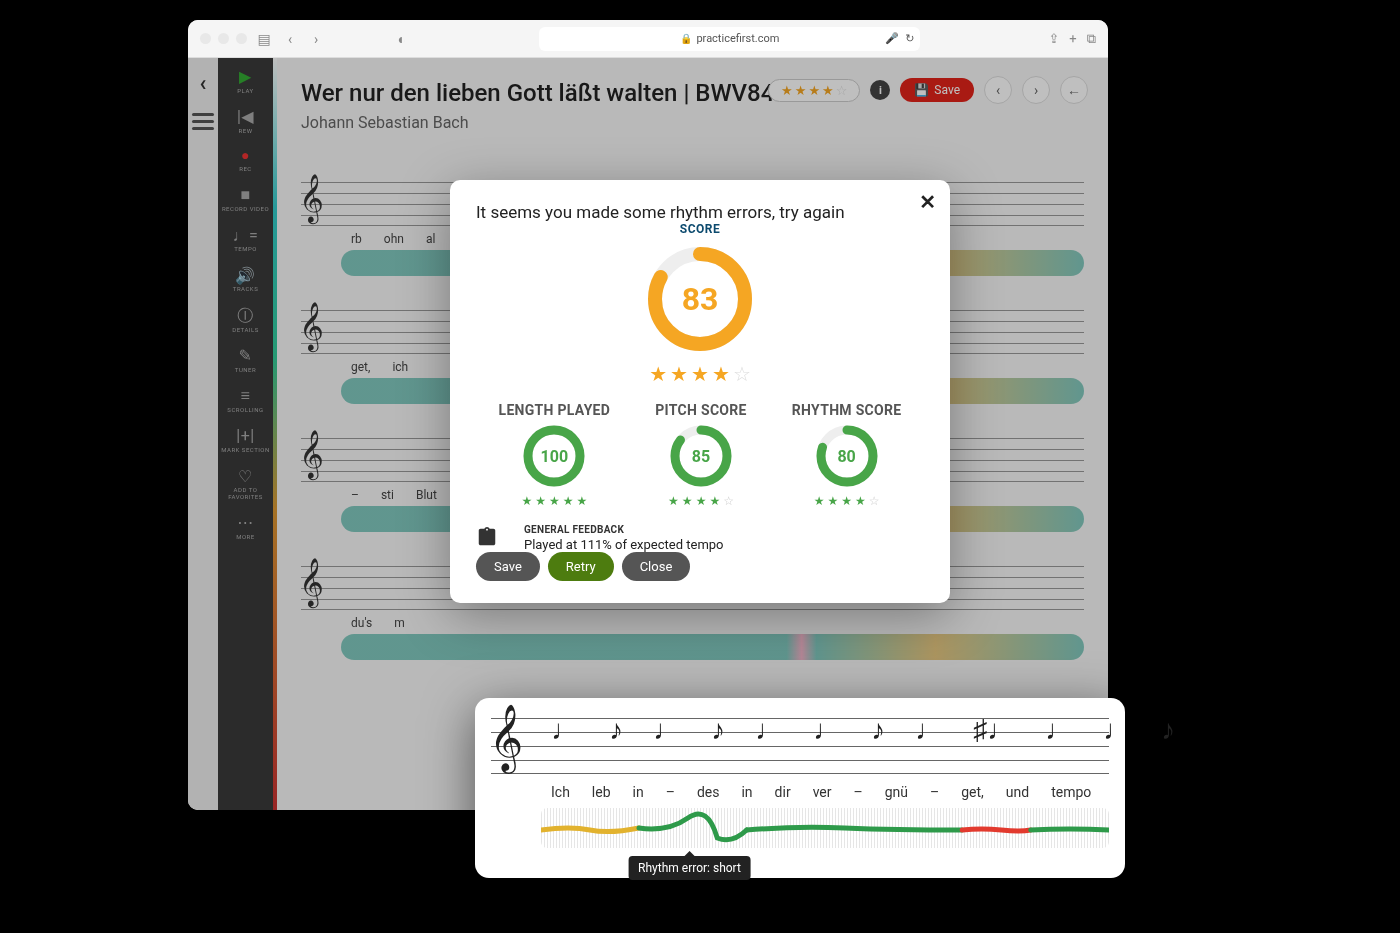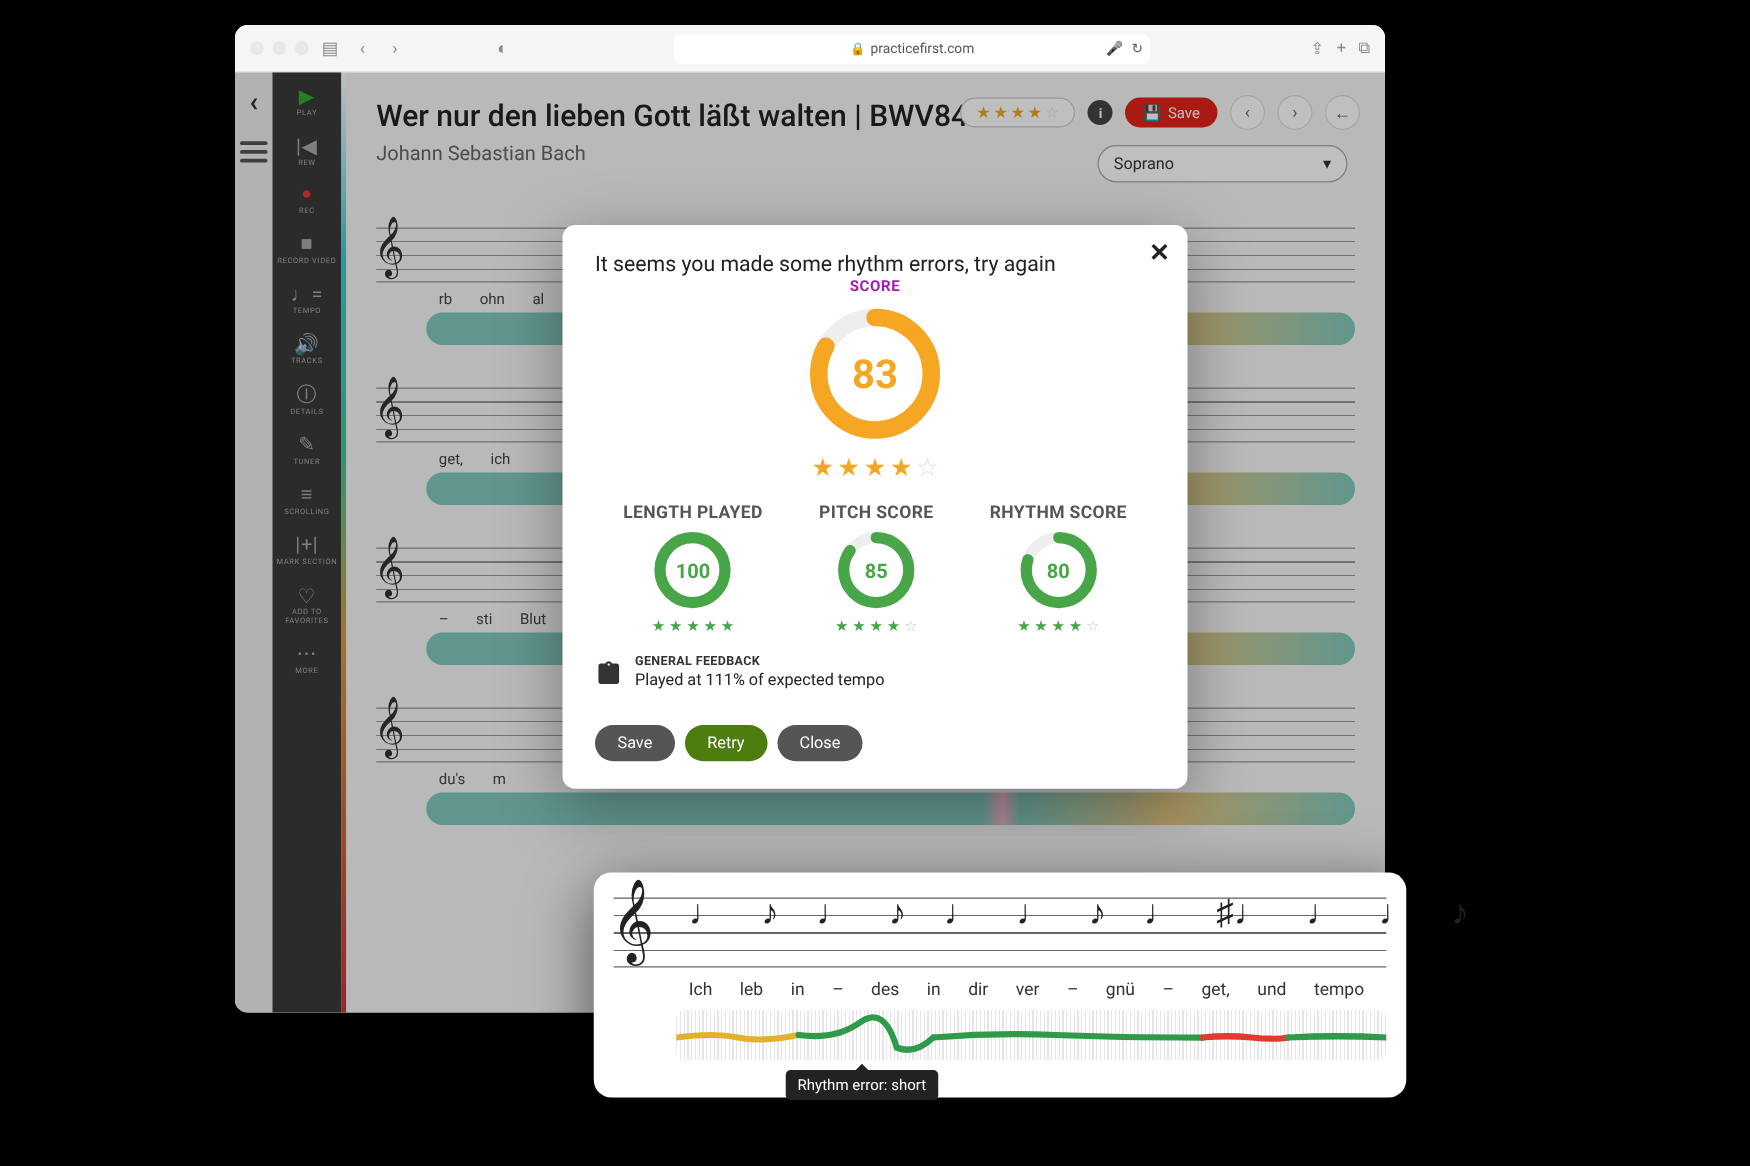--- a/index.html
+++ b/index.html
@@ -59,42 +59,42 @@
     .music-line { height: 100px; margin-bottom: 28px; position: relative; }
     .staff { height: 44px; border-top: 1px solid #999; border-bottom: 1px solid #999; position: relative; background: repeating-linear-gradient(to bottom, transparent 0, transparent 10px, #999 10px, #999 11px); }
     .clef { position: absolute; left: -2px; top: -10px; font-size: 42px; color: #333; }
     .lyrics-row { display: flex; gap: 22px; font-size: 12px; color: #444; margin-top: 6px; padding-left: 50px; }
     .wave-row { height: 26px; margin-top: 4px; background: linear-gradient(to right, #3a9 0%, #3a9 60%, #e8a 62%, #3a9 64%, #da3 80%, #3a9 100%); border-radius: 14px; opacity: 0.6; margin-left: 40px; }
     
     
     .modal { position: absolute; left: 50%; top: 180px; transform: translateX(-50%); width: 500px; background: #fff; border-radius: 10px; box-shadow: 0 12px 50px rgba(0,0,0,0.35); z-index: 10; padding: 22px 26px; }
     .modal-close { position: absolute; right: 14px; top: 10px; font-size: 20px; font-weight: bold; color: #222; cursor: pointer; }
     .modal-title { font-size: 17px; color: #222; padding-right: 24px; }
-    .score-label { text-align: center; font-size: 12px; font-weight: bold; color: #a21caf; letter-spacing: 0.5px; margin-bottom: 8px; }
+    .score-label { text-align: center; font-size: 12px; font-weight: bold; color: #0c4a6e; letter-spacing: 0.5px; margin-bottom: 8px; }
     
     .ring-wrap { display: flex; flex-direction: column; align-items: center; }
     .ring { position: relative; width: 110px; height: 110px; margin: 0 auto 8px; }
     .ring svg { transform: rotate(-90deg); }
     .ring-center { position: absolute; inset: 0; display: flex; align-items: center; justify-content: center; font-size: 32px; font-weight: bold; }
     .ring-big .ring-center { color: #f5a623; }
     
     .stars-row { display: flex; gap: 3px; font-size: 16px; justify-content: center; }
     .stars-row.big { font-size: 20px; color: #f5a623; margin-bottom: 16px; }
     .stars-row.big .dim { color: #ddd; }
     .stars-row.small { color: #48a548; font-size: 12px; }
     .stars-row.small .dim { color: #ccc; }
     
     .sub-scores { display: flex; justify-content: space-around; margin-top: 6px; margin-bottom: 16px; }
     .sub-score { display: flex; flex-direction: column; align-items: center; gap: 6px; }
     .sub-label { font-size: 14px; font-weight: bold; color: #555; letter-spacing: 0.3px; }
     .sub-ring { position: relative; width: 64px; height: 64px; }
     .sub-ring svg { transform: rotate(-90deg); }
     .sub-ring-center { position: absolute; inset: 0; display: flex; align-items: center; justify-content: center; font-size: 16px; font-weight: bold; color: #48a548; }
     
-    .feedback-row { display: flex; align-items: flex-end; gap: 10px; margin-bottom: 28px; }
+    .feedback-row { display: flex; align-items: flex-start; gap: 26px; margin-bottom: 0; }
     .feedback-icon { width: 22px; height: 26px; color: #333; }
     .feedback-text .fh { font-size: 10px; font-weight: bold; color: #333; letter-spacing: 0.3px; margin-bottom: 2px; }
     .feedback-text .fb { font-size: 13px; color: #222; }
     
     .modal-buttons { display: flex; gap: 8px; }
     .mbtn { border: none; border-radius: 18px; padding: 7px 18px; font-size: 13px; color: #fff; cursor: pointer; }
     .mbtn-dark { background: #555; }
     .mbtn-red { background: #4d7c0f; }
     
     
@@ -220,24 +220,20 @@
         <div class="nav-circle">‹</div>
         <div class="nav-circle">›</div>
         <div class="nav-circle">←</div>
       </div>
 
       <div class="title-block">
         <div class="piece-title">Wer nur den lieben Gott läßt walten | BWV84</div>
         <div class="piece-composer">Johann Sebastian Bach</div>
       </div>
 
-      <div class="voice-select">
-        <span>Soprano</span>
-        <span>▾</span>
-      </div>
 
       <div class="music-area" id="music-area">
           <div class="music-line">
             <div class="staff">
               <span class="clef">𝄞</span>
             </div>
             <div class="lyrics-row">
               <span>rb</span>
               <span>ohn</span>
               <span>al</span>

